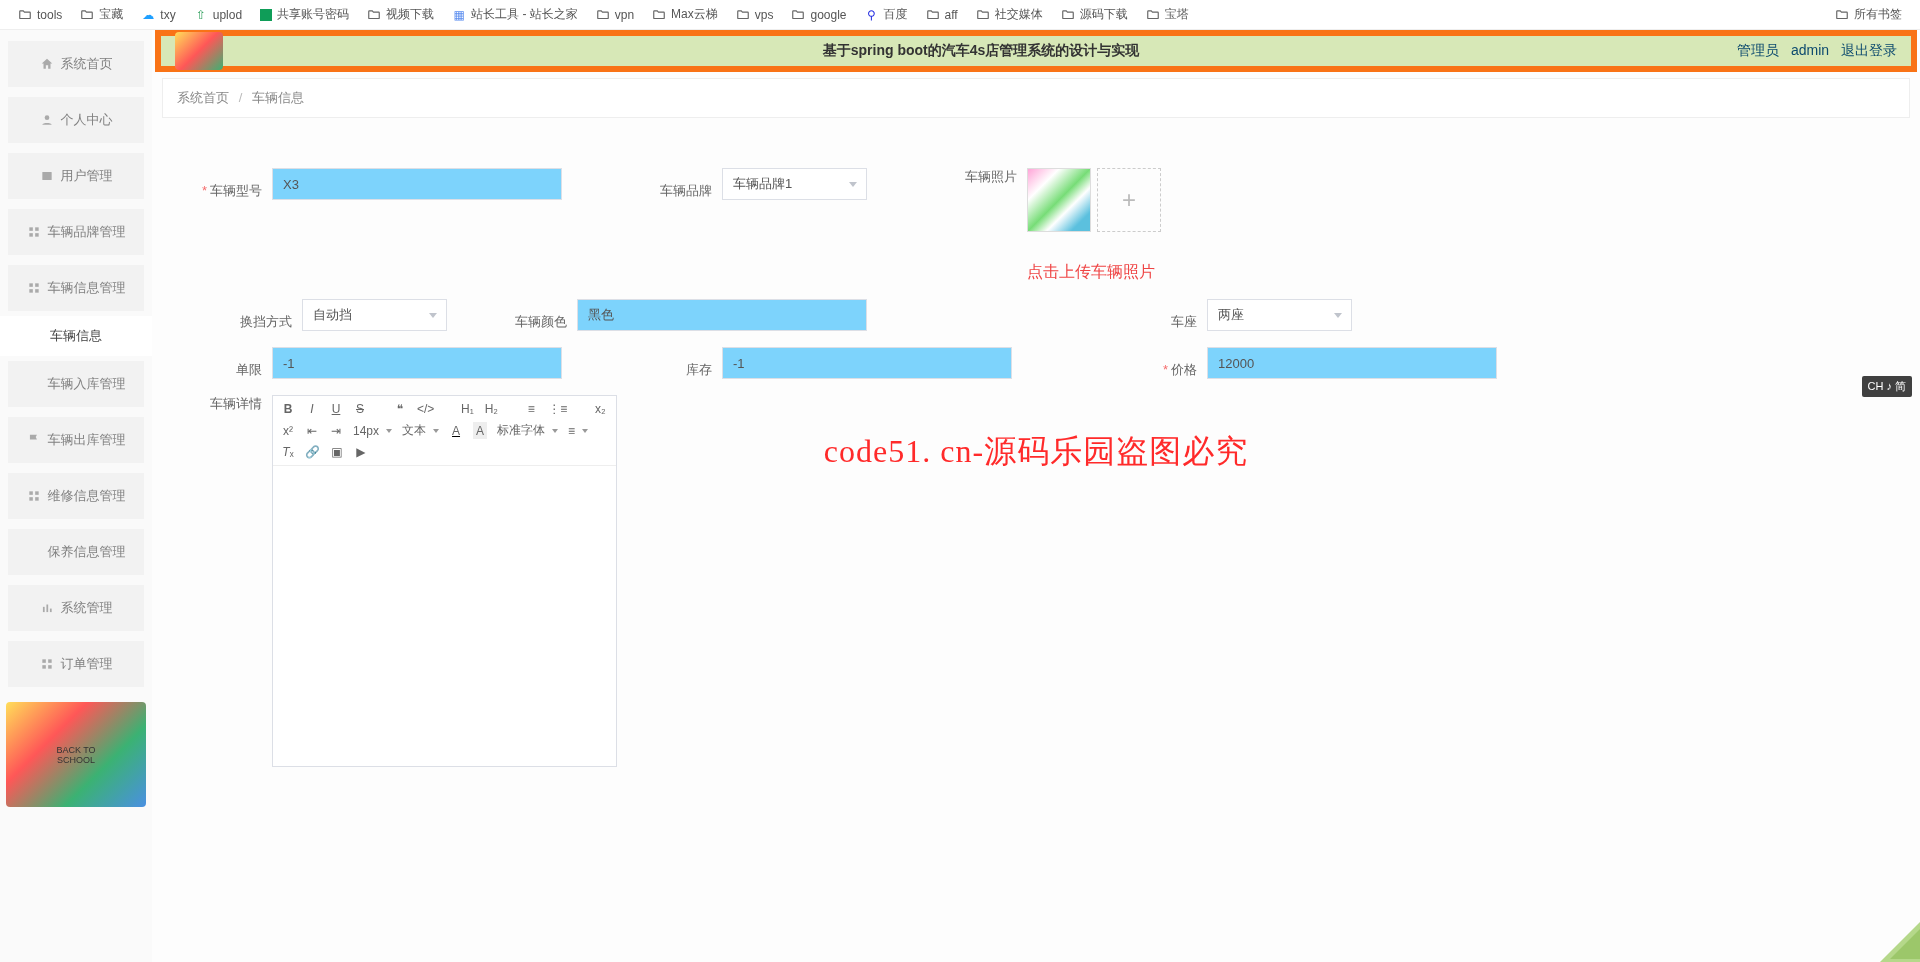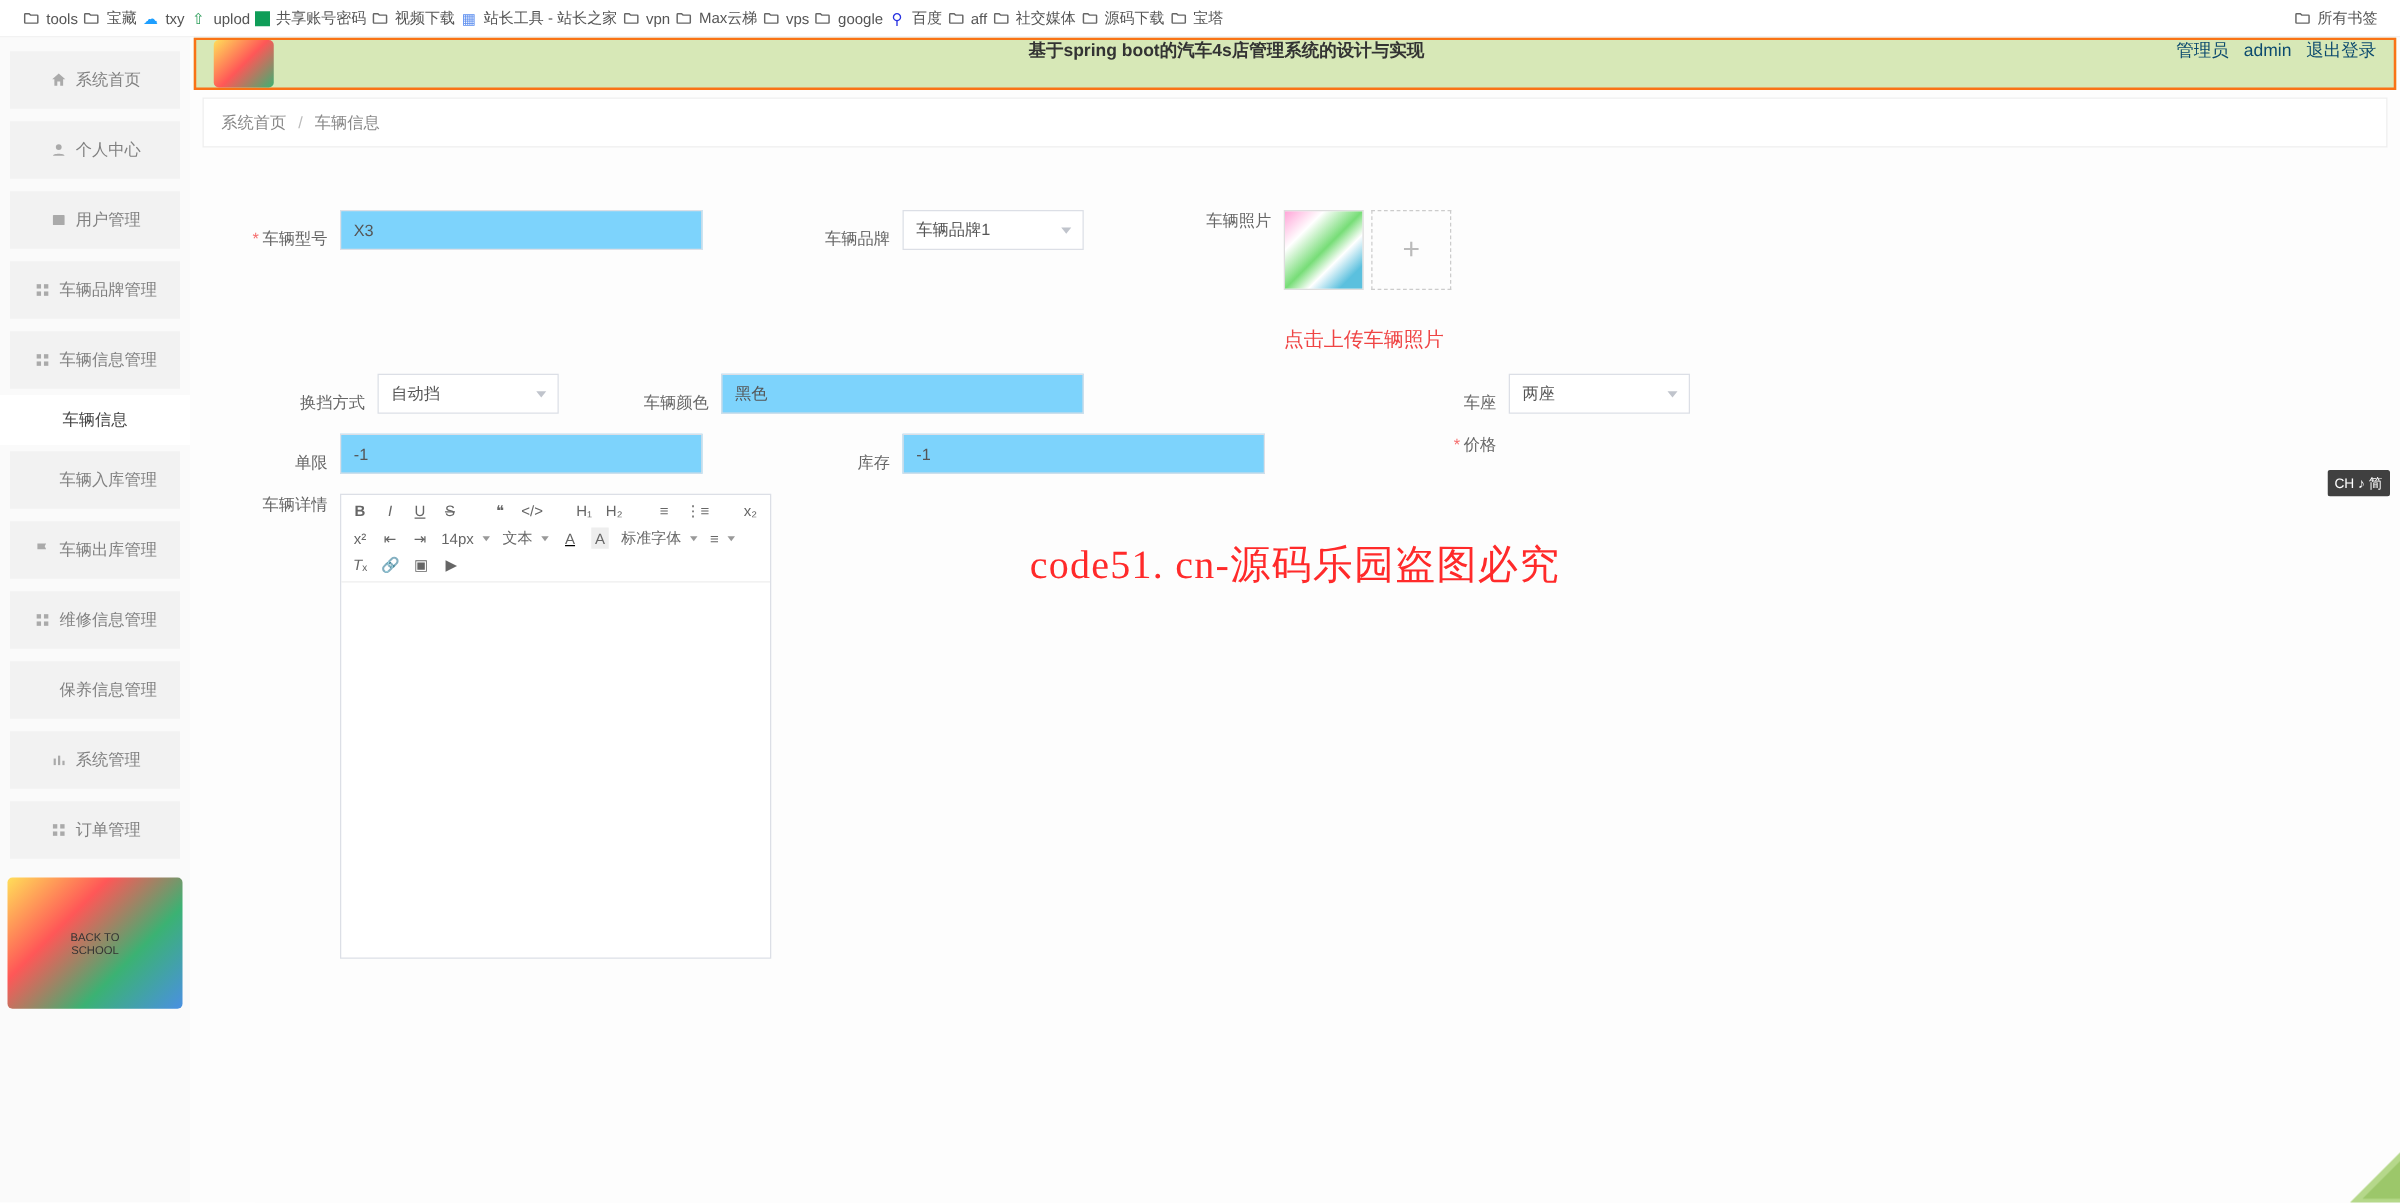--- a/index.html
+++ b/index.html
@@ -1,32 +1,32 @@
 <!DOCTYPE html>
 <html><head>
 <meta charset="utf-8">
 <style>
 * { box-sizing: border-box; margin: 0; padding: 0; }
 body { font-family: "Microsoft YaHei", Arial, sans-serif; font-size: 13px; color: #555; background: #fff; }
 
-.bookmarks-bar { height: 30px; display: flex; align-items: center; padding: 0 18px; border-bottom: 1px solid #eee; gap: 4px; }
+.bookmarks-bar { height: 30px; display: flex; align-items: center; padding: 0 18px; border-bottom: 1px solid #eee; gap: 18px; }
 .bookmarks-bar .bm { display: flex; align-items: center; gap: 5px; color: #555; font-size: 12px; cursor: pointer; }
 .bookmarks-bar .bm-icon { width: 14px; height: 14px; display: inline-flex; align-items: center; justify-content: center; }
 .bm-spacer { flex: 1; }
 .folder-svg { width: 14px; height: 14px; }
 
 .app { display: flex; height: calc(100vh - 30px); }
 .sidebar { width: 152px; background: #fafafa; display: flex; flex-direction: column; padding-top: 6px; }
 .menu-item { height: 46px; margin: 5px 8px; background: #f2f2f2; display: flex; align-items: center; justify-content: center; gap: 7px; color: #808080; font-size: 13px; cursor: pointer; }
 .menu-item.active { background: #fff; color: #444; margin: 0; height: 40px; border-left: 0; }
 .menu-item .mi-icon { width: 14px; height: 14px; fill: #aaa; }
 .sidebar-img { margin-top: 10px; width: 140px; height: 105px; align-self: center; background: linear-gradient(135deg,#ffde59,#ff5757,#3bb273,#4a90e2); border-radius: 4px; display:flex; align-items:center; justify-content:center; font-size:9px; color:#333; text-align:center; }
 
 .main { flex: 1; display: flex; flex-direction: column; background: #fdfdfd; overflow: hidden; position: relative; }
-.header { height: 42px; background: #d7e8b7; border: 2px solid #f97316; margin: 0 3px; display: flex; align-items: flex-start; padding: 0 14px; }
+.header { height: 42px; background: #d7e8b7; border: 6px solid #f97316; margin: 0 3px; display: flex; align-items: center; padding: 0 14px; }
 .header-logo { width: 48px; height: 38px; background: linear-gradient(135deg,#ffde59,#ff5757,#3bb273); border-radius: 4px; margin-right: 10px; }
 .header-title { flex: 1; text-align: center; font-weight: bold; color: #333; font-size: 14px; }
 .header-user { font-size: 14px; color: #0c4a6e; }
 .header-user span { margin-left: 8px; cursor: pointer; }
 
 .breadcrumb { background: #fff; border: 1px solid #eee; margin: 6px 10px 0 10px; padding: 10px 14px; color: #888; font-size: 13px; }
 .breadcrumb .bc-sep { margin: 0 6px; color: #bbb; }
 
 .form-area { flex: 1; padding: 50px 30px 20px 30px; overflow: auto; position: relative; }
 .form-row { display: flex; align-items: flex-start; margin-bottom: 16px; gap: 40px; }
@@ -343,20 +343,21 @@
         <div class="form-group col1">
           <label class="form-label">单限</label>
           <input class="form-input w-lg" value="-1" style="">
         </div>
         <div class="form-group col2">
           <label class="form-label">库存</label>
           <input class="form-input w-md" value="-1" style="">
         </div>
         <div class="form-group col3" style="margin-left:95px">
           <label class="form-label" style="width:50px"><span class="req">*</span><span>价格</span></label>
+          <input class="form-input w-md" value="12000" style="">
         </div>
       </div>
 
       <div class="form-row">
         <div class="form-group top col1">
           <label class="form-label">车辆详情</label>
           <div class="rich-editor">
             <div class="re-toolbar">
               <span class="re-btn">
                   <b>B</b>

